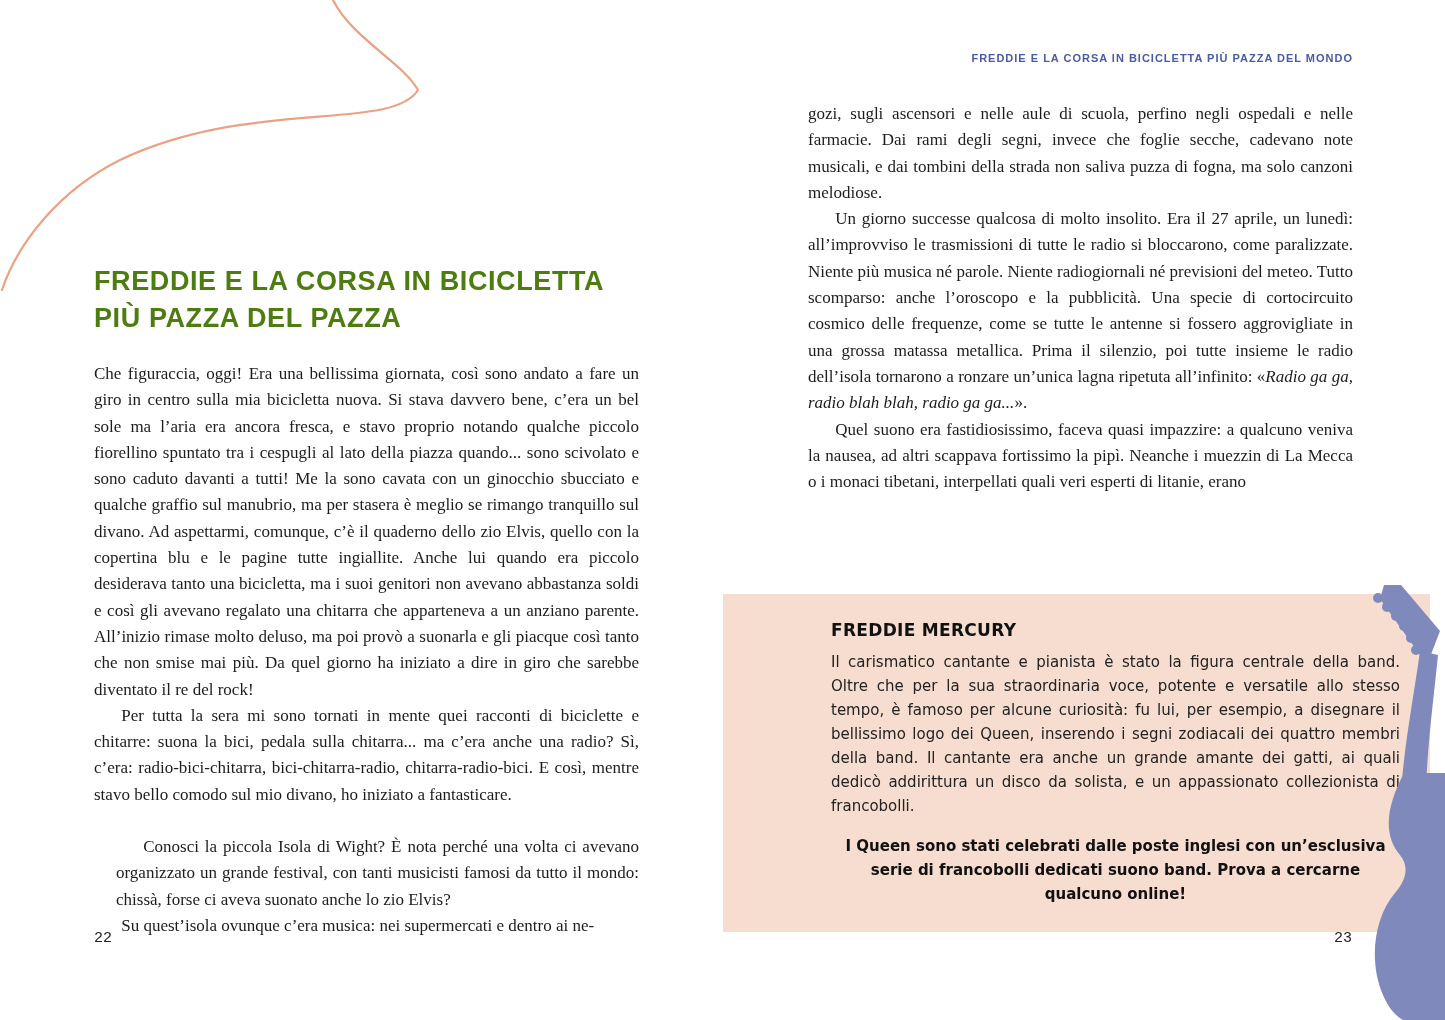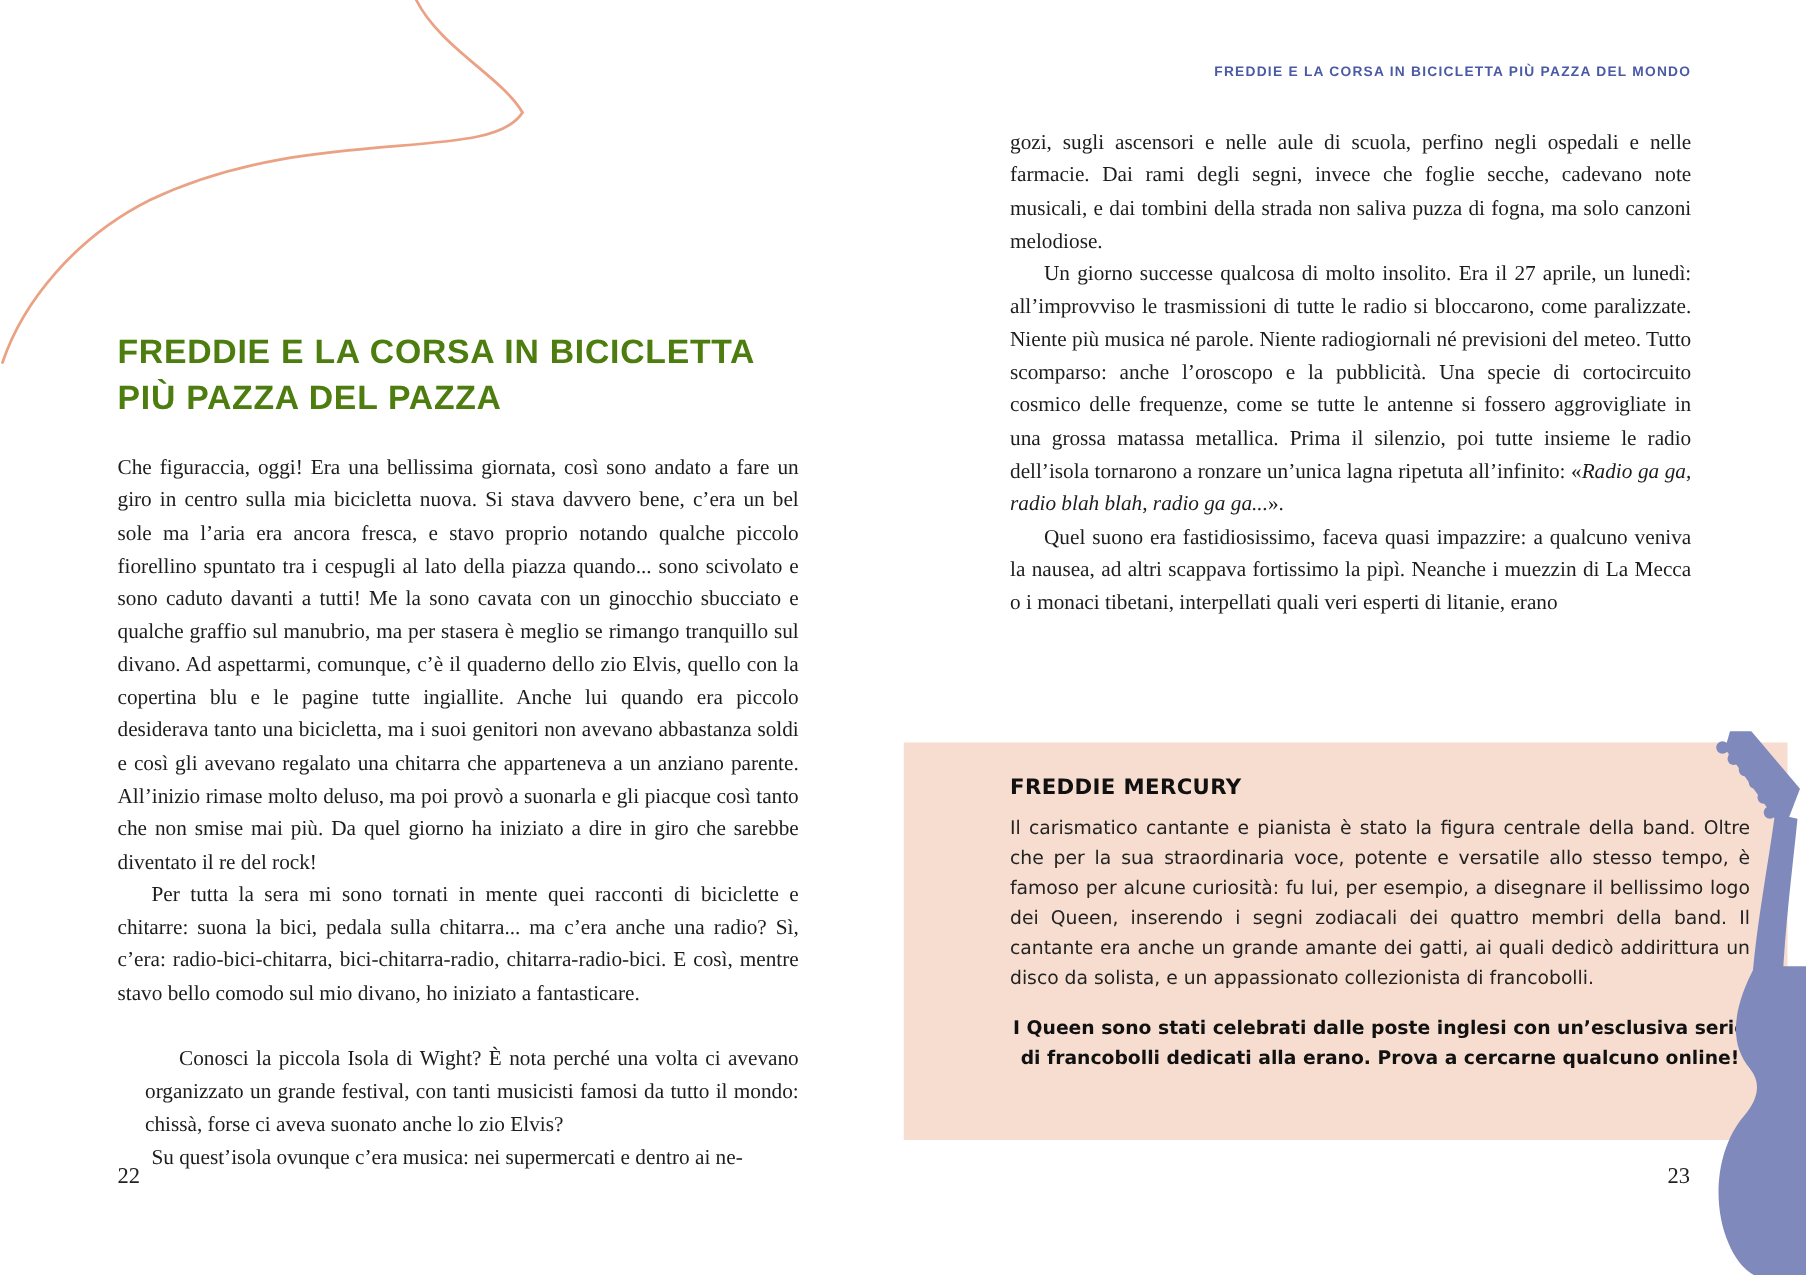--- a/index.html
+++ b/index.html
@@ -36,39 +36,39 @@
     font-size:17px;line-height:26.3px;color:var(--ink);
     text-align:justify;
   }
   .body-text p{margin:0;}
   .body-text p.indent{text-indent:1.6em;}
   .body-text p.gap{margin-top:26px;margin-left:22px;}
   .body-text .it{font-style:italic;}
 
   .pagenum{
     position:absolute;top:930px;
-    font-family:Liberation Serif, serif;font-size:18px;color:#222;z-index:1;
+    font-family:Liberation Mono, monospace;font-size:15px;color:#222;z-index:1;
   }
   .pagenum.pn-left{left:94px;}
   .pagenum.pn-right{right:93px;text-align:right;}
 
   
   .running-head{
     position:absolute;left:808px;top:52px;width:545px;
     text-align:right;z-index:1;
     font-family:"Liberation Sans",sans-serif;
     font-weight:bold;font-size:11px;letter-spacing:1px;
     color:var(--accent-header);
   }
   .right-body{position:absolute;left:808px;top:101px;width:545px;z-index:0;}
 
   .infobox{
     position:absolute;left:723px;top:594px;width:707px;min-height:318px;
     background:var(--box-background);
-    padding:26px 30px 26px 85px;z-index:1;
+    padding:26px 30px 26px 108px;z-index:1;
   }
   .infobox h2{
     margin:0 0 10px 0;
     font-family:"DejaVu Sans",sans-serif;
     font-weight:bold;font-size:17px;letter-spacing:.3px;color:#111;
   }
   .infobox .box-body{
     margin:0;
     font-family:"DejaVu Sans",sans-serif;
     font-size:15px;line-height:24px;color:#222;
@@ -125,18 +125,18 @@
   <div class="running-head">FREDDIE E LA CORSA IN BICICLETTA PIÙ PAZZA DEL MONDO</div>
   <div class="body-text right-body">
       <p><span>gozi, sugli ascensori e nelle aule di scuola, perfino negli ospedali e nelle farmacie. Dai rami degli segni, invece che foglie secche, cadevano note musicali, e dai tombini della strada non saliva puzza di fogna, ma solo canzoni melodiose.</span></p>
       <p class="indent"><span>Un giorno successe qualcosa di molto insolito. Era il 27 aprile, un lunedì: all’improvviso le trasmissioni di tutte le radio si bloccarono, come paralizzate. Niente più musica né parole. Niente radiogiornali né previsioni del meteo. Tutto scomparso: anche l’oroscopo e la pubblicità. Una specie di cortocircuito cosmico delle frequenze, come se tutte le antenne si fossero aggrovigliate in una grossa matassa metallica. Prima il silenzio, poi tutte insieme le radio dell’isola tornarono a ronzare un’unica lagna ripetuta all’infinito: «</span><span class="it">Radio ga ga, radio blah blah, radio ga ga...</span><span>».</span></p>
       <p class="indent"><span>Quel suono era fastidiosissimo, faceva quasi impazzire: a qualcuno veniva la nausea, ad altri scappava fortissimo la pipì. Neanche i muezzin di La Mecca o i monaci tibetani, interpellati quali veri esperti di litanie, erano</span></p>
     </div>
 
   <div class="infobox">
     <h2>FREDDIE MERCURY</h2>
     <p class="box-body">Il carismatico cantante e pianista è stato la figura centrale della band. Oltre che per la sua straordinaria voce, potente e versatile allo stesso tempo, è famoso per alcune curiosità: fu lui, per esempio, a disegnare il bellissimo logo dei Queen, inserendo i segni zodiacali dei quattro membri della band. Il cantante era anche un grande amante dei gatti, ai quali dedicò addirittura un disco da solista, e un appassionato collezionista di francobolli.</p>
-    <p class="box-highlight">I Queen sono stati celebrati dalle poste inglesi con un’esclusiva serie di francobolli dedicati alla erano. Prova a cercarne qualcuno online!</p>
+    <p class="box-highlight">I Queen sono stati celebrati dalle poste inglesi con un’esclusiva serie di francobolli dedicati suono band. Prova a cercarne qualcuno online!</p>
   </div>
 
   <div class="pagenum pn-right">23</div>
 
 </div>
 
 </body></html>

